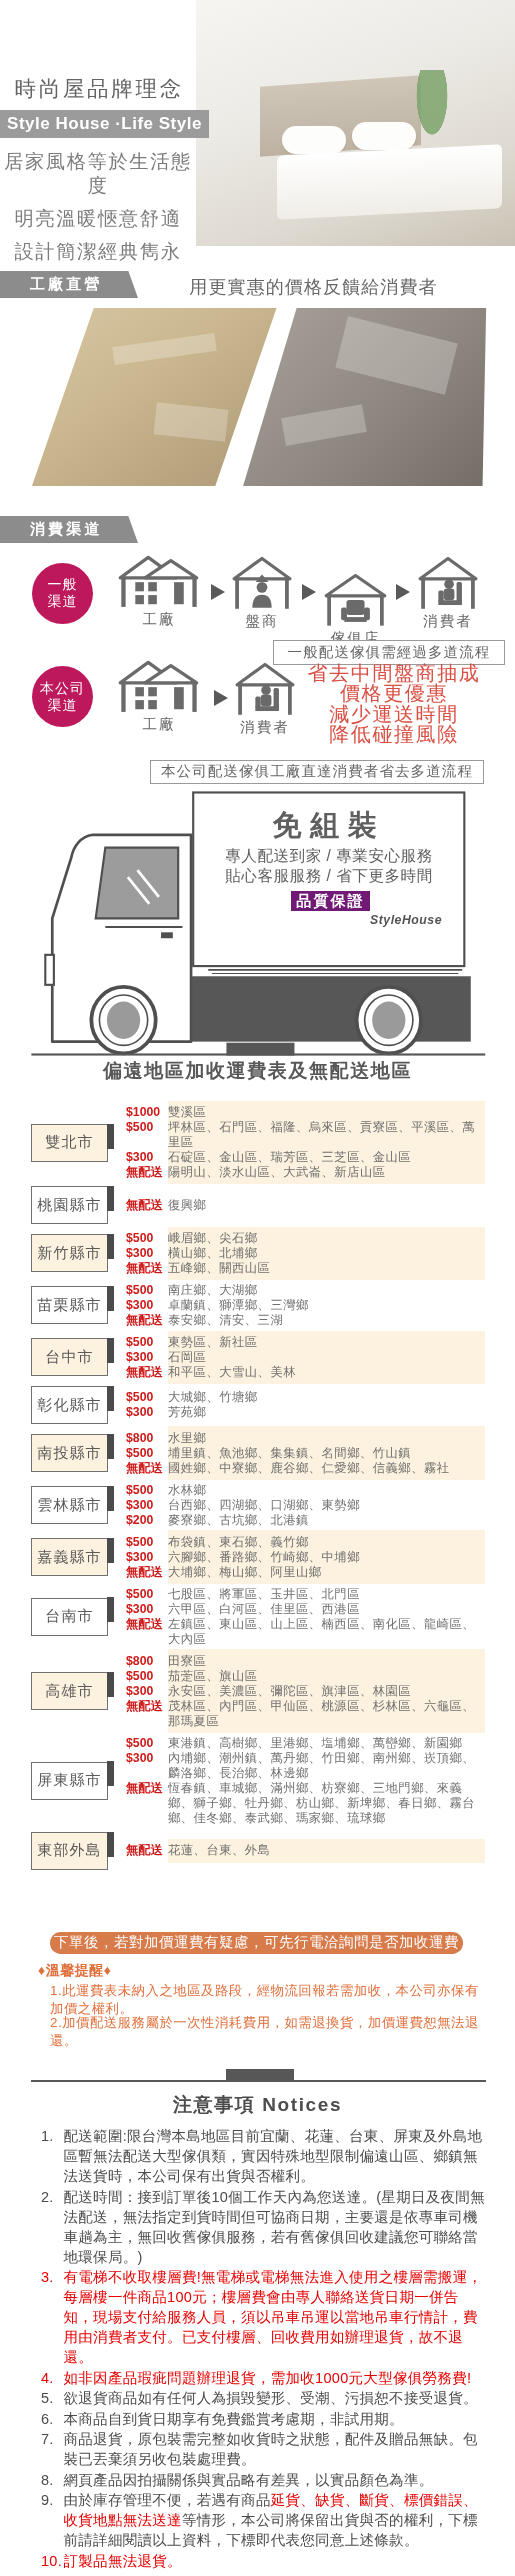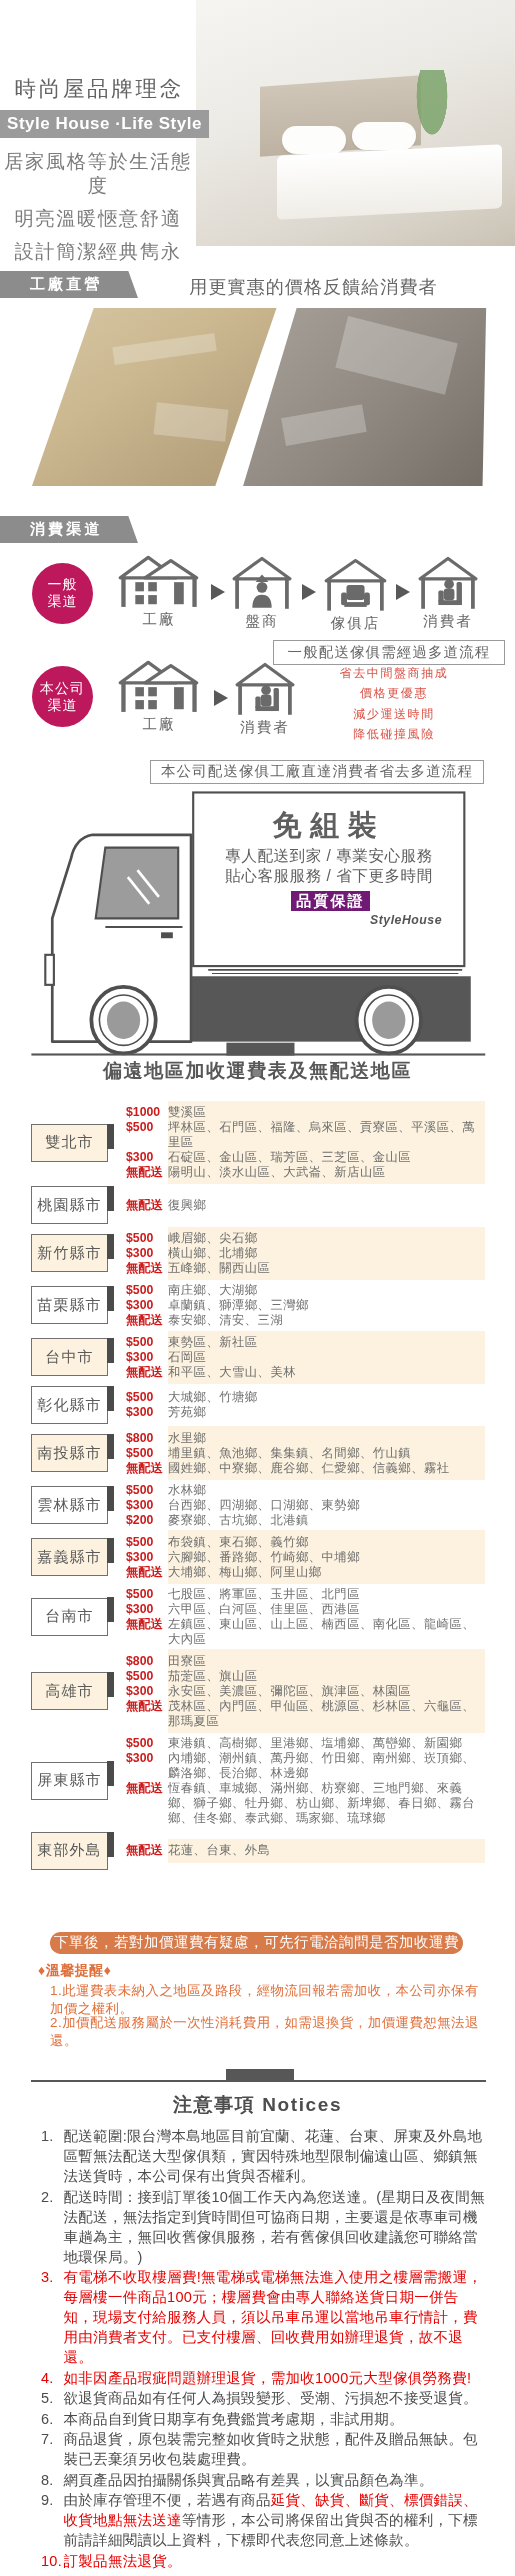--- a/index.html
+++ b/index.html
@@ -45,21 +45,21 @@
   .channel-ellipse{position:absolute;width:61px;height:61px;border-radius:50%;background:#be185d;
     display:flex;flex-direction:column;align-items:center;justify-content:center;color:#fff;
     font-size:14px;letter-spacing:1.1px;line-height:17px;font-weight:500;}
   .house{position:absolute;display:flex;flex-direction:column;align-items:center;}
   .house-label{margin-top:3.2px;font-size:14.5px;color:#666;letter-spacing:2.1px;font-weight:500;}
   .arrow{position:absolute;width:0;height:0;border-left:14px solid #595959;
     border-top:8.6px solid transparent;border-bottom:8.6px solid transparent;}
   .caption-box{position:absolute;border:1.1px solid #9a9a9a;display:flex;align-items:center;
     justify-content:center;font-size:14.5px;color:#666;letter-spacing:1.1px;background:#fff;font-weight:500;}
   .benefits{position:absolute;left:292px;top:110px;width:204px;text-align:center;}
-  .benefit-line{font-size:12px;color:#d94f43;letter-spacing:1.6px;line-height:20.4px;font-weight:500;}
+  .benefit-line{font-size:20px;color:#d94f43;letter-spacing:1.6px;line-height:20.4px;font-weight:500;}
 
   
   .truck-svg{left:0;top:778px;}
   .truck-text{text-align:center;color:#5f5f5f;}
   .tk-headline{left:193px;top:806px;width:272px;font-size:29px;font-weight:bold;letter-spacing:8.6px;}
   .tk-line1{left:193px;top:846px;width:272px;font-size:15.6px;letter-spacing:0.5px;font-weight:500;}
   .tk-line2{left:193px;top:866px;width:272px;font-size:15.6px;letter-spacing:0.5px;font-weight:500;}
   .tk-badge{left:291px;top:891px;width:79px;height:20.4px;background:#701a75;color:#fff;
     font-size:15px;font-weight:bold;letter-spacing:2.1px;display:flex;align-items:center;justify-content:center;}
   .tk-brand{left:370px;top:913px;width:86px;text-align:left;font-size:12.3px;font-weight:bold;
@@ -163,21 +163,21 @@
         <polygon points="4,44 56,6 108,44" fill="#fff" stroke="#6a6a6a" stroke-width="6" stroke-linejoin="round"></polygon>
         <rect x="6" y="44" width="7" height="56" fill="#6a6a6a"></rect>
         <rect x="99" y="44" width="7" height="56" fill="#6a6a6a"></rect>
         <polygon points="44,50 56,36 68,50" fill="#6a6a6a"></polygon>
         <circle cx="56" cy="60" r="10" fill="#6a6a6a"></circle>
         <path d="M38,98 Q38,74 56,74 Q74,74 74,98 Z" fill="#6a6a6a"></path>
       </svg>
       <div class="house-label">盤商</div>
     </div>
     <div class="arrow" style="left:302px;top:31px;"></div>
-    <div class="house" style="left:323px;top:4px;width:65px;text-align:center;">
+    <div class="house" style="left:323px;top:19px;width:65px;text-align:center;">
       <svg width="65" height="54" viewBox="0 0 122 100">
         <polygon points="6,44 61,6 116,44" fill="#fff" stroke="#6a6a6a" stroke-width="6" stroke-linejoin="round"></polygon>
         <rect x="8" y="44" width="7" height="56" fill="#6a6a6a"></rect>
         <rect x="107" y="44" width="7" height="56" fill="#6a6a6a"></rect>
         <rect x="44" y="52" width="34" height="28" rx="5" fill="#6a6a6a"></rect>
         <rect x="34" y="66" width="11" height="24" rx="4" fill="#6a6a6a"></rect>
         <rect x="77" y="66" width="11" height="24" rx="4" fill="#6a6a6a"></rect>
         <rect x="40" y="84" width="42" height="9" fill="#6a6a6a"></rect>
       </svg>
       <div class="house-label">傢俱店</div>

